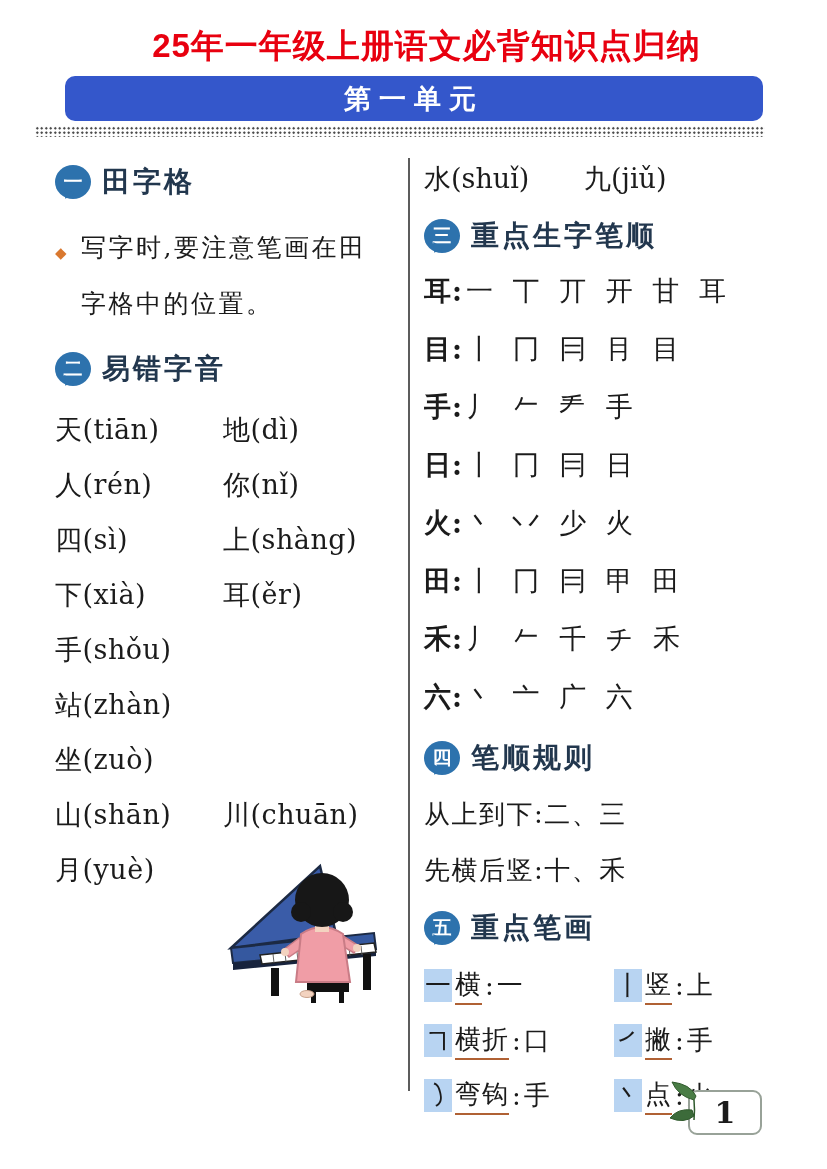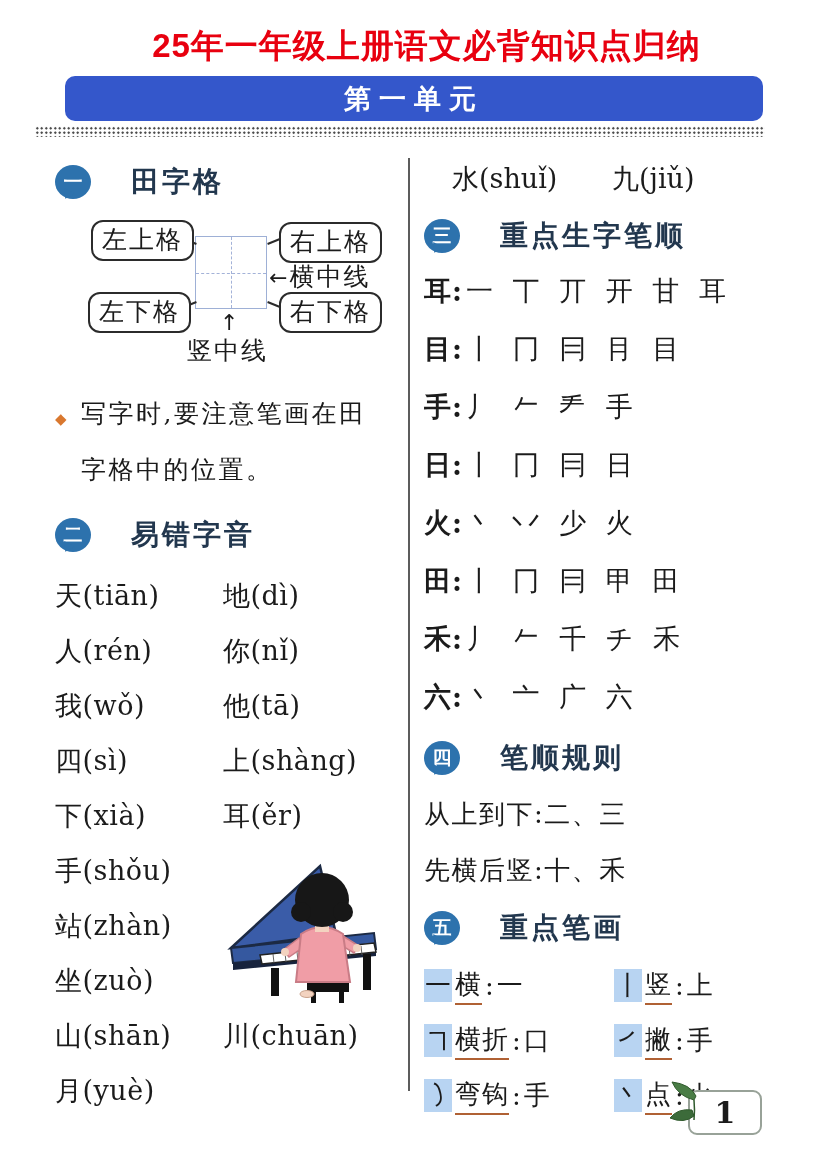--- a/index.html
+++ b/index.html
@@ -47,21 +47,21 @@
     content:""; position:absolute; left:5px; bottom:-6px;
     border:6px solid transparent; border-top:9px solid #2d72ad;
     transform:rotate(28deg);
   }
   .sec-icon span {
     color:#fff; font-size:19px; font-weight:700;
     font-family:"Liberation Sans", sans-serif;
   }
   .sec-title {
     font-family:Liberation Mono, monospace; font-weight:700;
-    font-size:28px; color:#22374e; letter-spacing:3px;margin-left:29px;
+    font-size:28px; color:#22374e; letter-spacing:3px;
   }
   
   .diagram { position:relative; height:152px; margin-top:14px; }
   .tg-square {
     position:absolute; left:140px; top:18px; width:72px; height:73px;
     border:1.6px solid #9eb0d6; background:#fff;
   }
   .tg-hmid { position:absolute; left:0; right:0; top:50%; border-top:1.6px dashed #a3b2d8; }
   .tg-vmid { position:absolute; top:0; bottom:0; left:50%; border-left:1.6px dashed #a3b2d8; }
   .bub {
@@ -75,21 +75,21 @@
   
   .note { position:relative; margin-top:16px; padding-left:26px; width:330px;
           font-size:25px; line-height:2.25; letter-spacing:2.5px; }
   .note-bullet { position:absolute; left:0; top:17px; font-size:15px; color:#d9782f;
                  font-family:"DejaVu Sans", sans-serif; }
   
   .pairs { margin-top:12px; }
   .prow { display:flex; height:55px; align-items:center; font-size:27px; letter-spacing:0.5px; }
   .pcell-a { width:168px; }
   .pcell-b { flex:1; }
-  .prow2 { display:flex; height:42px; align-items:center; font-size:27px;margin-left:28px; }
+  .prow2 { display:flex; height:42px; align-items:center; font-size:27px; }
   .prow2 .pcell-a { width:160px; }
   
   .so-row { display:flex; align-items:center; height:58px; font-size:27px; }
   .so-char { font-weight:700; }
   .so-colon { font-weight:700; margin:0 4px 0 1px; }
   .so-seq { word-spacing:9px; letter-spacing:1px; }
   
   .rule-row { height:56px; display:flex; align-items:center; font-size:26px; letter-spacing:1.5px; }
   
   .ks-grid { display:grid; grid-template-columns:1fr 1fr; margin-top:8px; }
@@ -128,39 +128,20 @@
 
   <div class="col-left">
 
     <div class="sec-head">
       <div class="sec-icon">
         <span>一</span>
       </div>
       <div class="sec-title">田字格</div>
     </div>
 
-    <div class="diagram">
-      <div class="tg-square">
-        <div class="tg-hmid"></div>
-        <div class="tg-vmid"></div>
-      </div>
-      <div class="ptr" style="left:126px; top:22px; transform:rotate(22deg);"></div>
-      <div class="ptr" style="left:212px; top:22px; transform:rotate(-22deg);"></div>
-      <div class="ptr" style="left:126px; top:86px; transform:rotate(-22deg);"></div>
-      <div class="ptr" style="left:212px; top:86px; transform:rotate(22deg);"></div>
-      <div class="bub" style="left:36px; top:2px;">左上格</div>
-      <div class="bub" style="left:224px; top:4px;">右上格</div>
-      <div class="bub" style="left:33px; top:74px;">左下格</div>
-      <div class="bub" style="left:224px; top:74px;">右下格</div>
-      <div class="dg-label" style="left:214px; top:42px;">
-        <span class="dg-arrow">←</span><span>横中线</span>
-      </div>
-      <div class="dg-label dg-arrow" style="left:165px; top:92px;">↑</div>
-      <div class="dg-label" style="left:132px; top:116px;">竖中线</div>
-    </div>
 
     <div class="note">
       <span class="note-bullet">◆</span>
       <span>写字时,要注意笔画在田字格中的位置。</span>
     </div>
 
     <div class="sec-head" style="margin-top:14px;">
       <div class="sec-icon">
         <span>二</span>
       </div>
@@ -168,24 +149,20 @@
     </div>
 
     <div class="pairs">
       <div class="prow">
         <div class="pcell-a">天(tiān)</div>
         <div class="pcell-b">地(dì)</div>
       </div>
       <div class="prow">
         <div class="pcell-a">人(rén)</div>
         <div class="pcell-b">你(nǐ)</div>
-      </div>
-      <div class="prow">
-        <div class="pcell-a">我(wǒ)</div>
-        <div class="pcell-b">他(tā)</div>
       </div>
       <div class="prow">
         <div class="pcell-a">四(sì)</div>
         <div class="pcell-b">上(shàng)</div>
       </div>
       <div class="prow">
         <div class="pcell-a">下(xià)</div>
         <div class="pcell-b">耳(ěr)</div>
       </div>
       <div class="prow">

